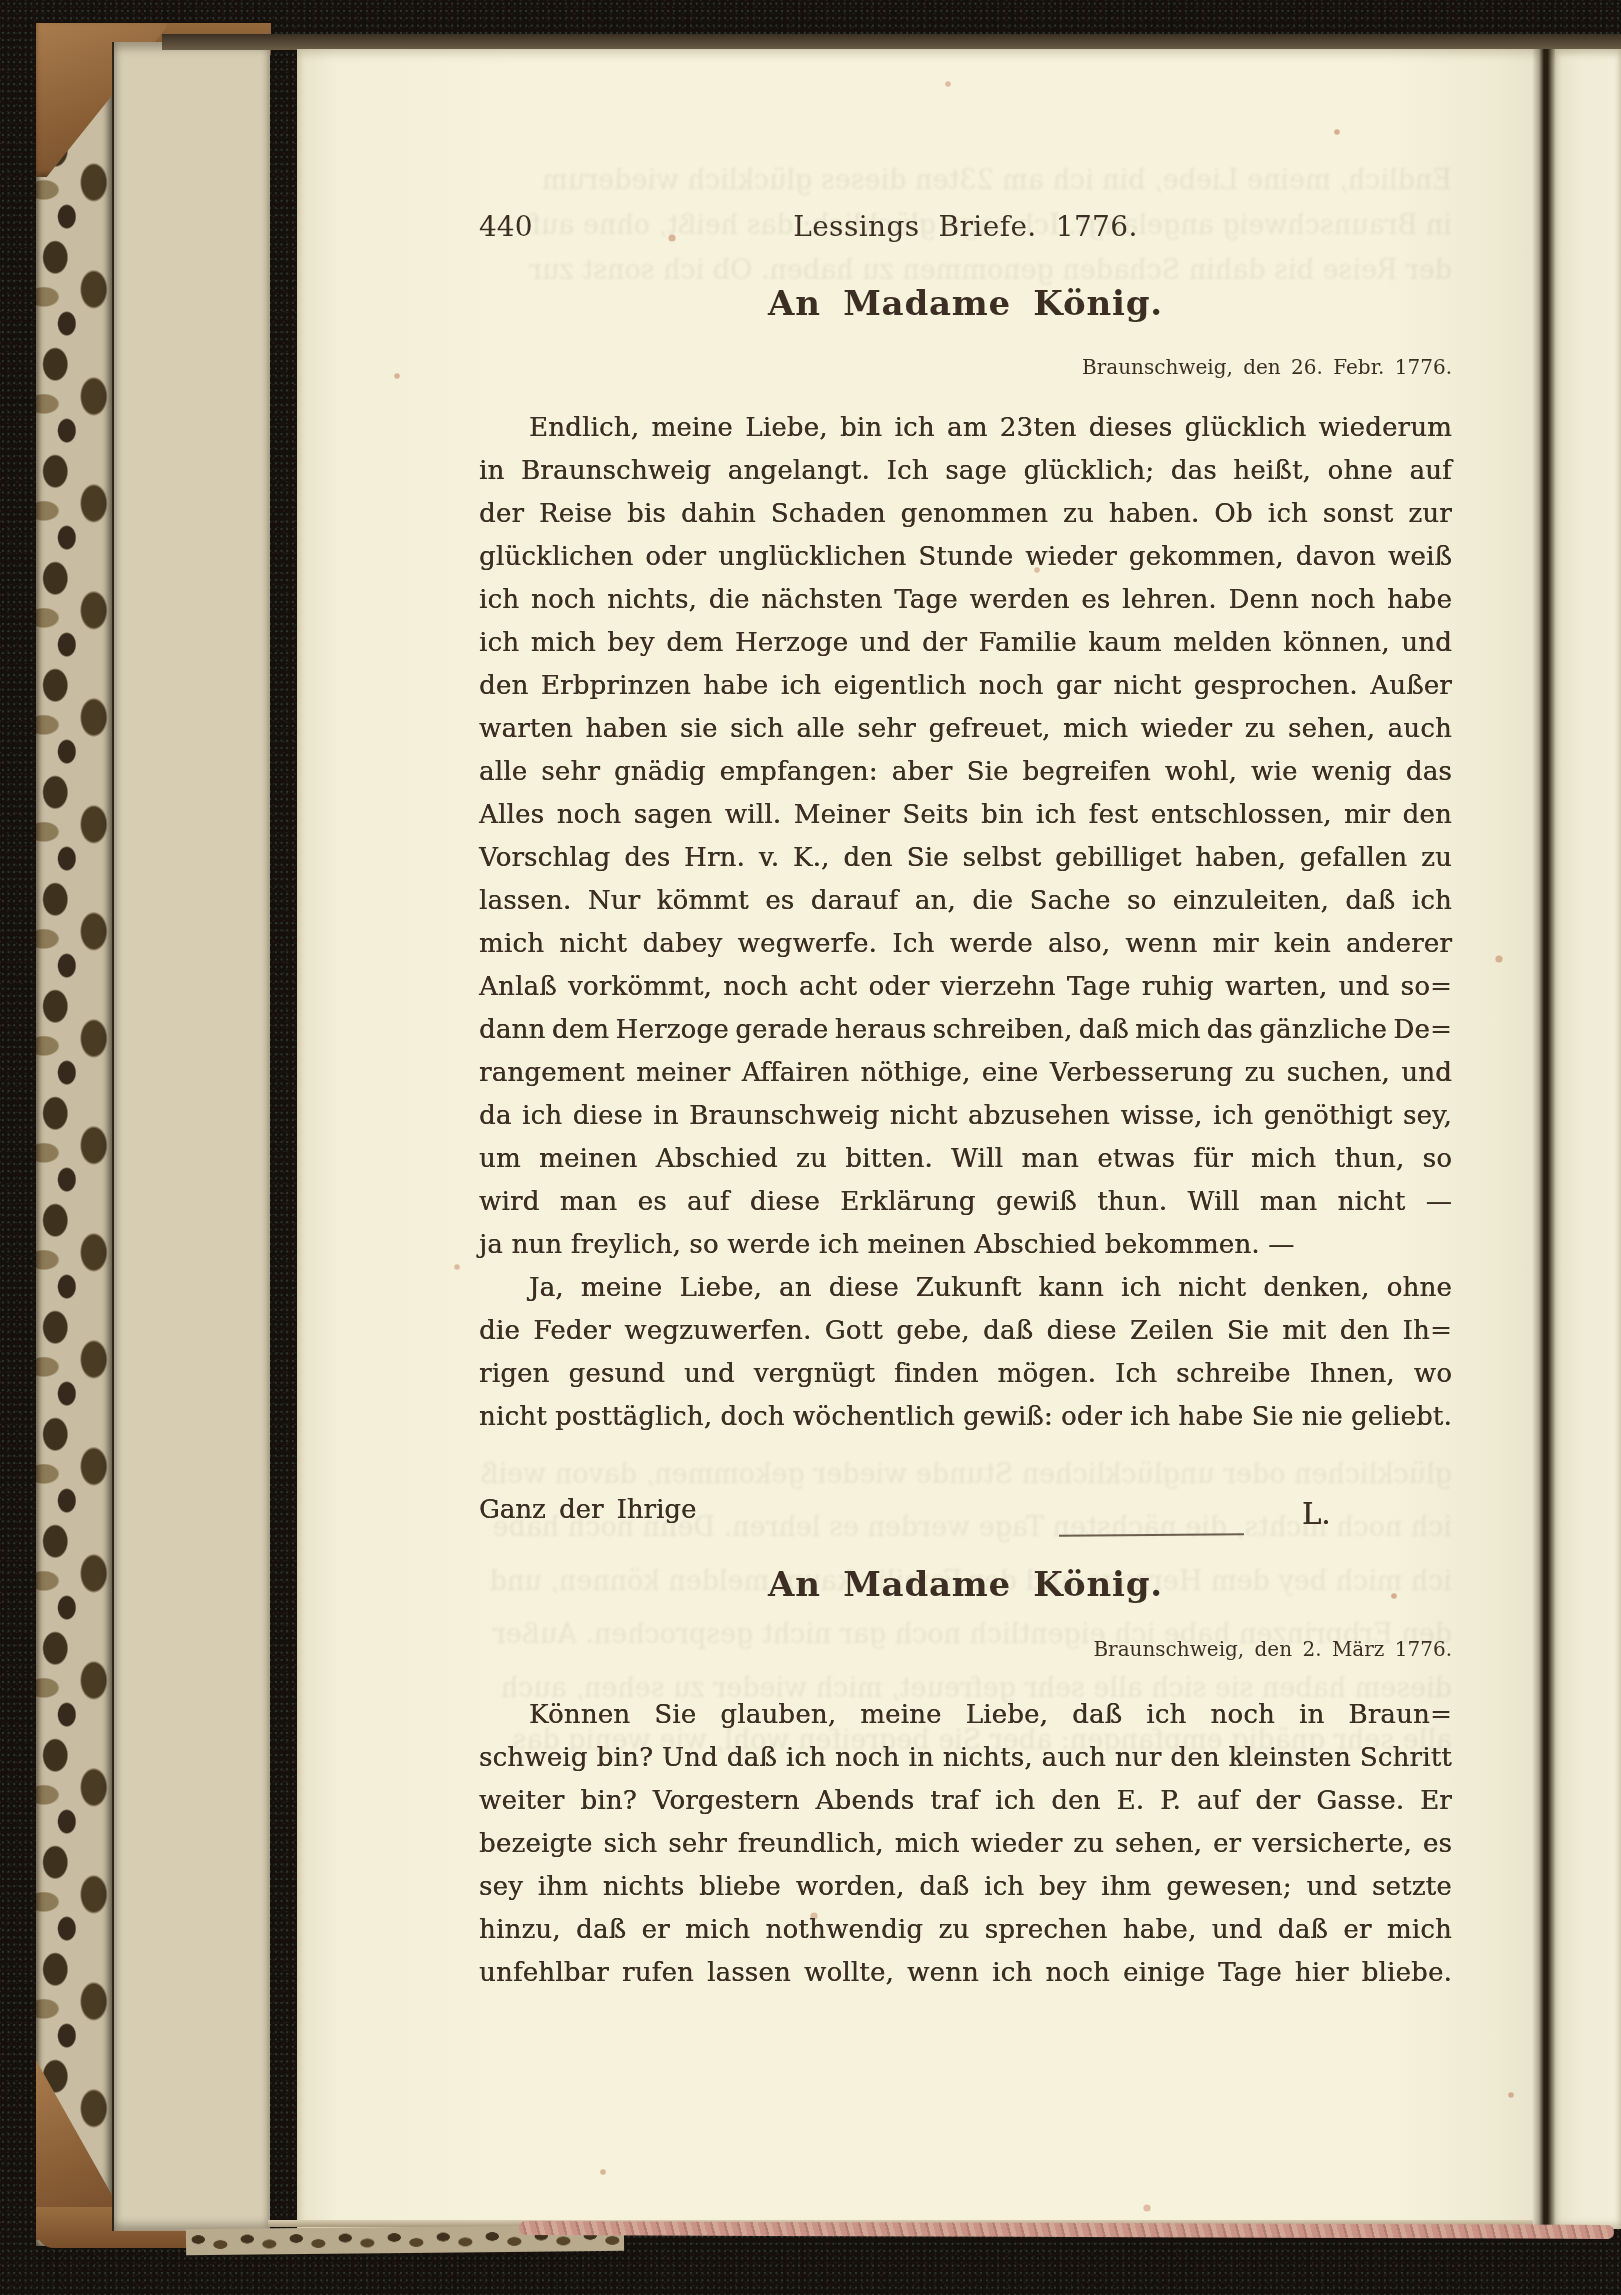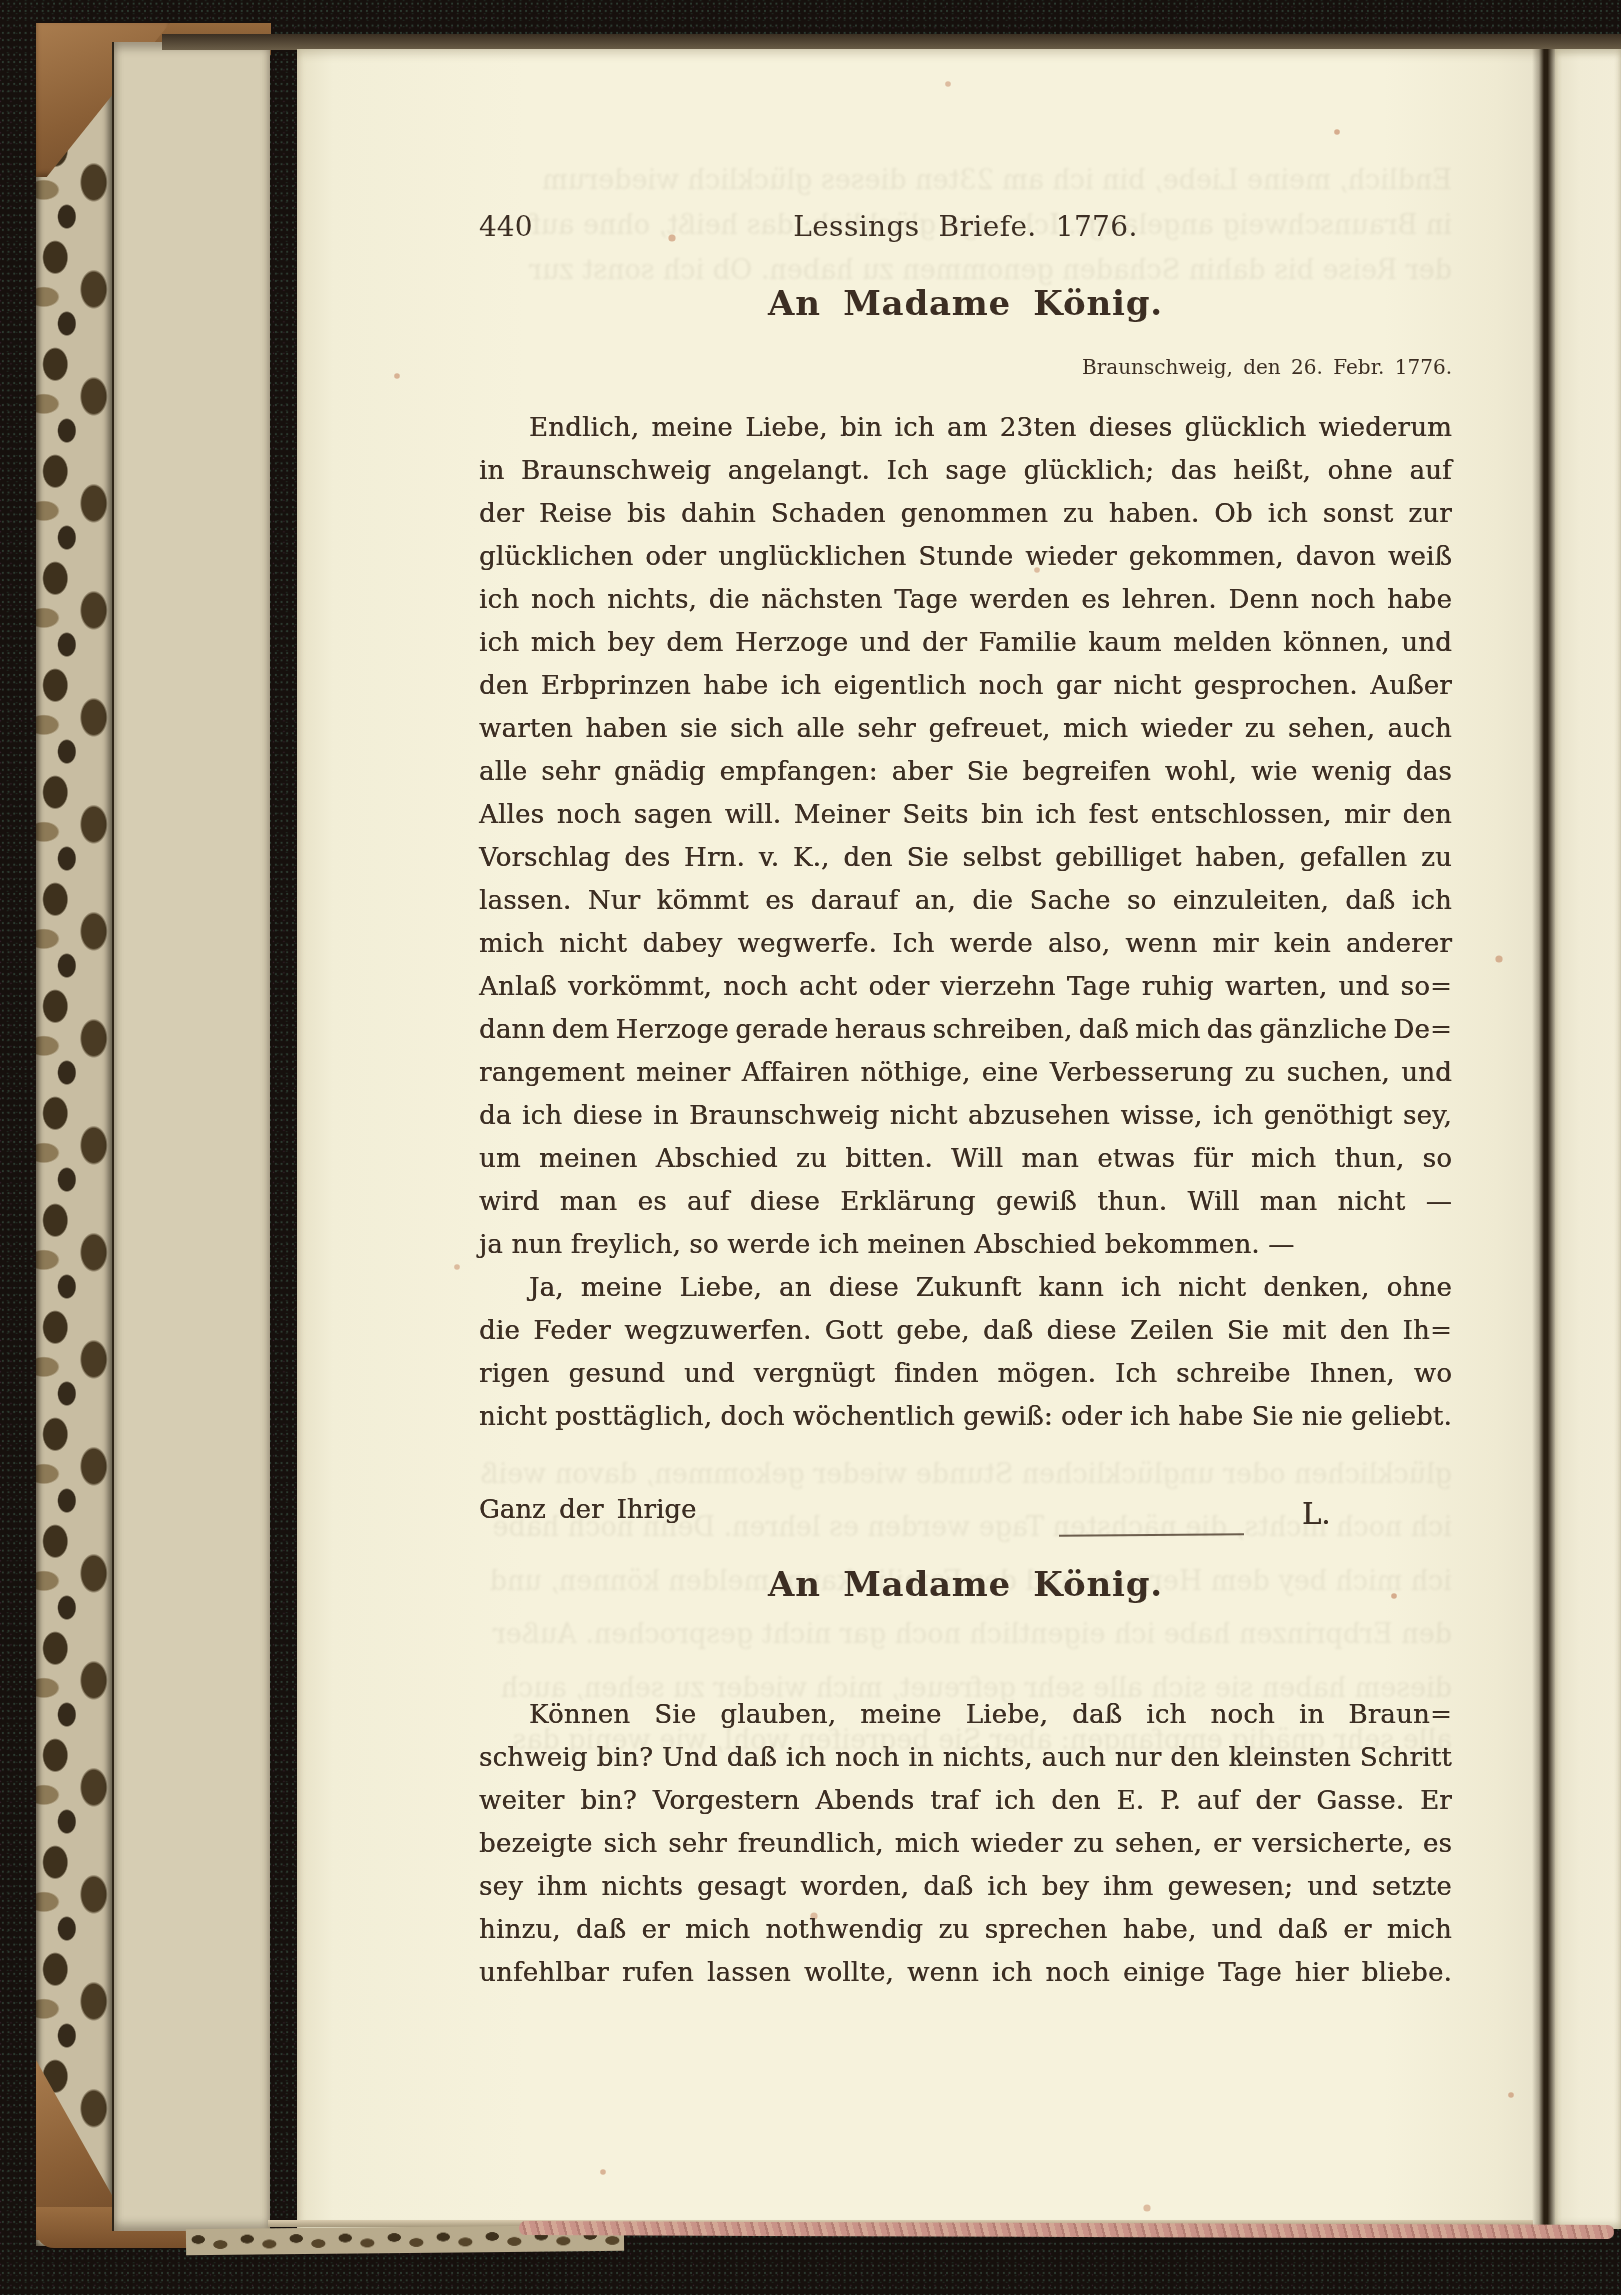--- a/index.html
+++ b/index.html
@@ -456,20 +456,21 @@
             <span>geliebt.</span>
           </div>
         </div>
 
       <div class="letter-closing">Ganz der Ihrige</div>
       <div class="letter-initial">L.</div>
 
       <div class="divider-rule"></div>
 
       <div class="letter-heading h2">An Madame König.</div>
+      <div class="letter-dateline d2">Braunschweig, den 2. März 1776.</div>
       <div class="letter-body b2">
           <div class="line indent justify">
             <span>Können</span>
             <span>Sie</span>
             <span>glauben,</span>
             <span>meine</span>
             <span>Liebe,</span>
             <span>daß</span>
             <span>ich</span>
             <span>noch</span>
@@ -516,21 +517,21 @@
             <span>zu</span>
             <span>sehen,</span>
             <span>er</span>
             <span>versicherte,</span>
             <span>es</span>
           </div>
           <div class="line justify">
             <span>sey</span>
             <span>ihm</span>
             <span>nichts</span>
-            <span>gesagt</span>
+            <span>bliebe</span>
             <span>worden,</span>
             <span>daß</span>
             <span>ich</span>
             <span>bey</span>
             <span>ihm</span>
             <span>gewesen;</span>
             <span>und</span>
             <span>setzte</span>
           </div>
           <div class="line justify">

